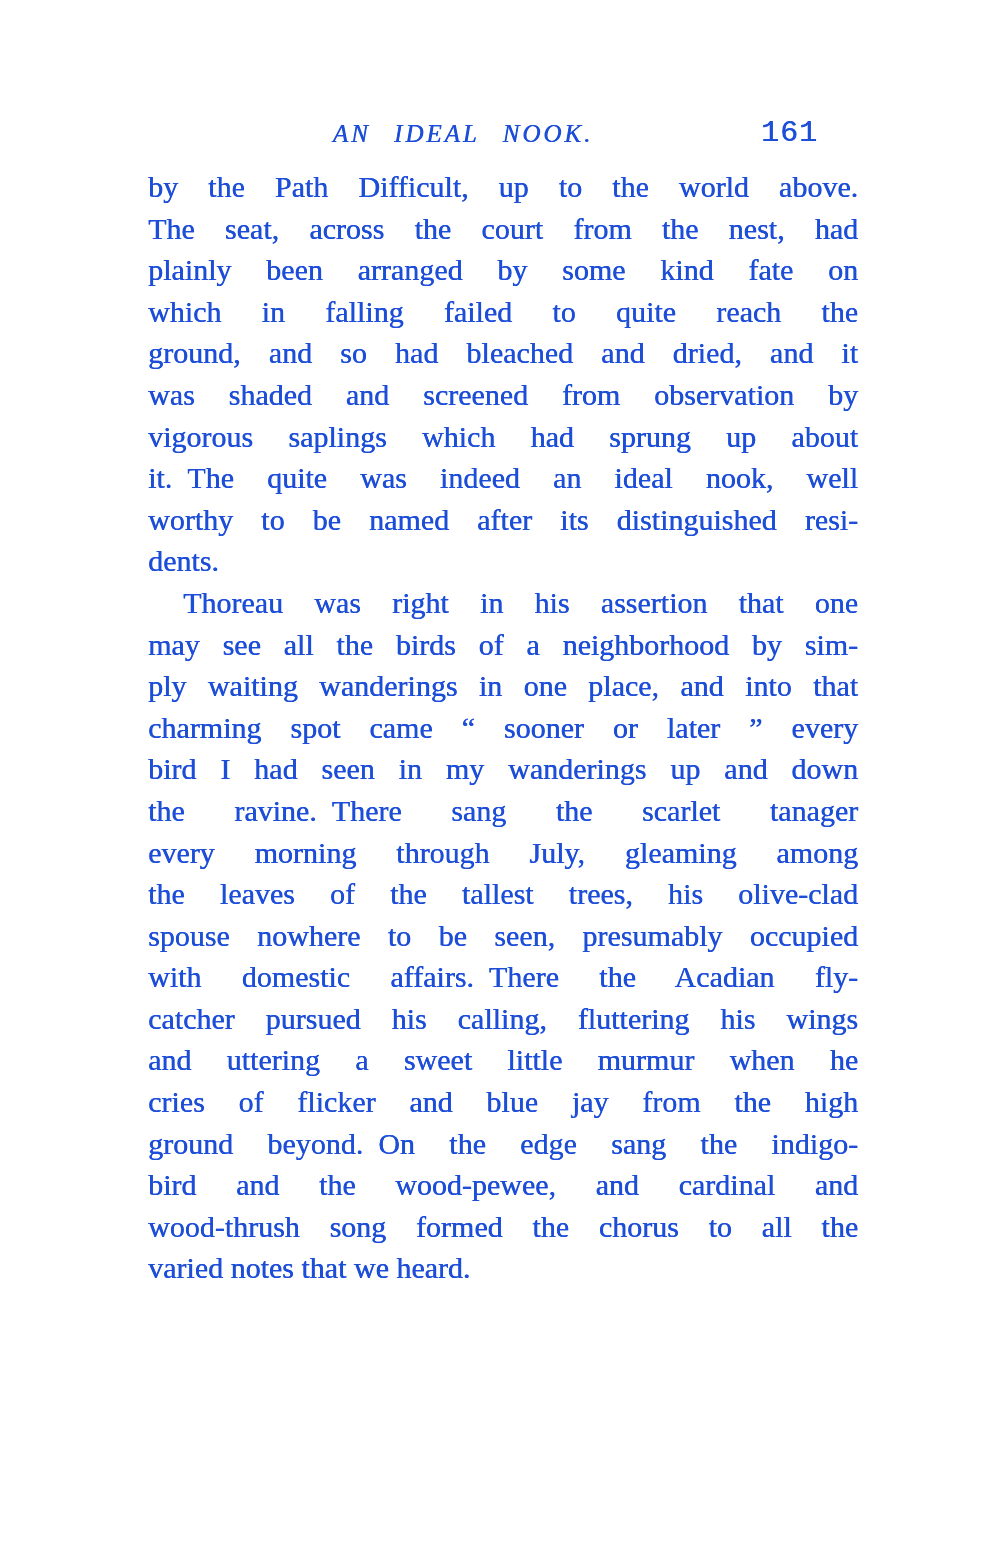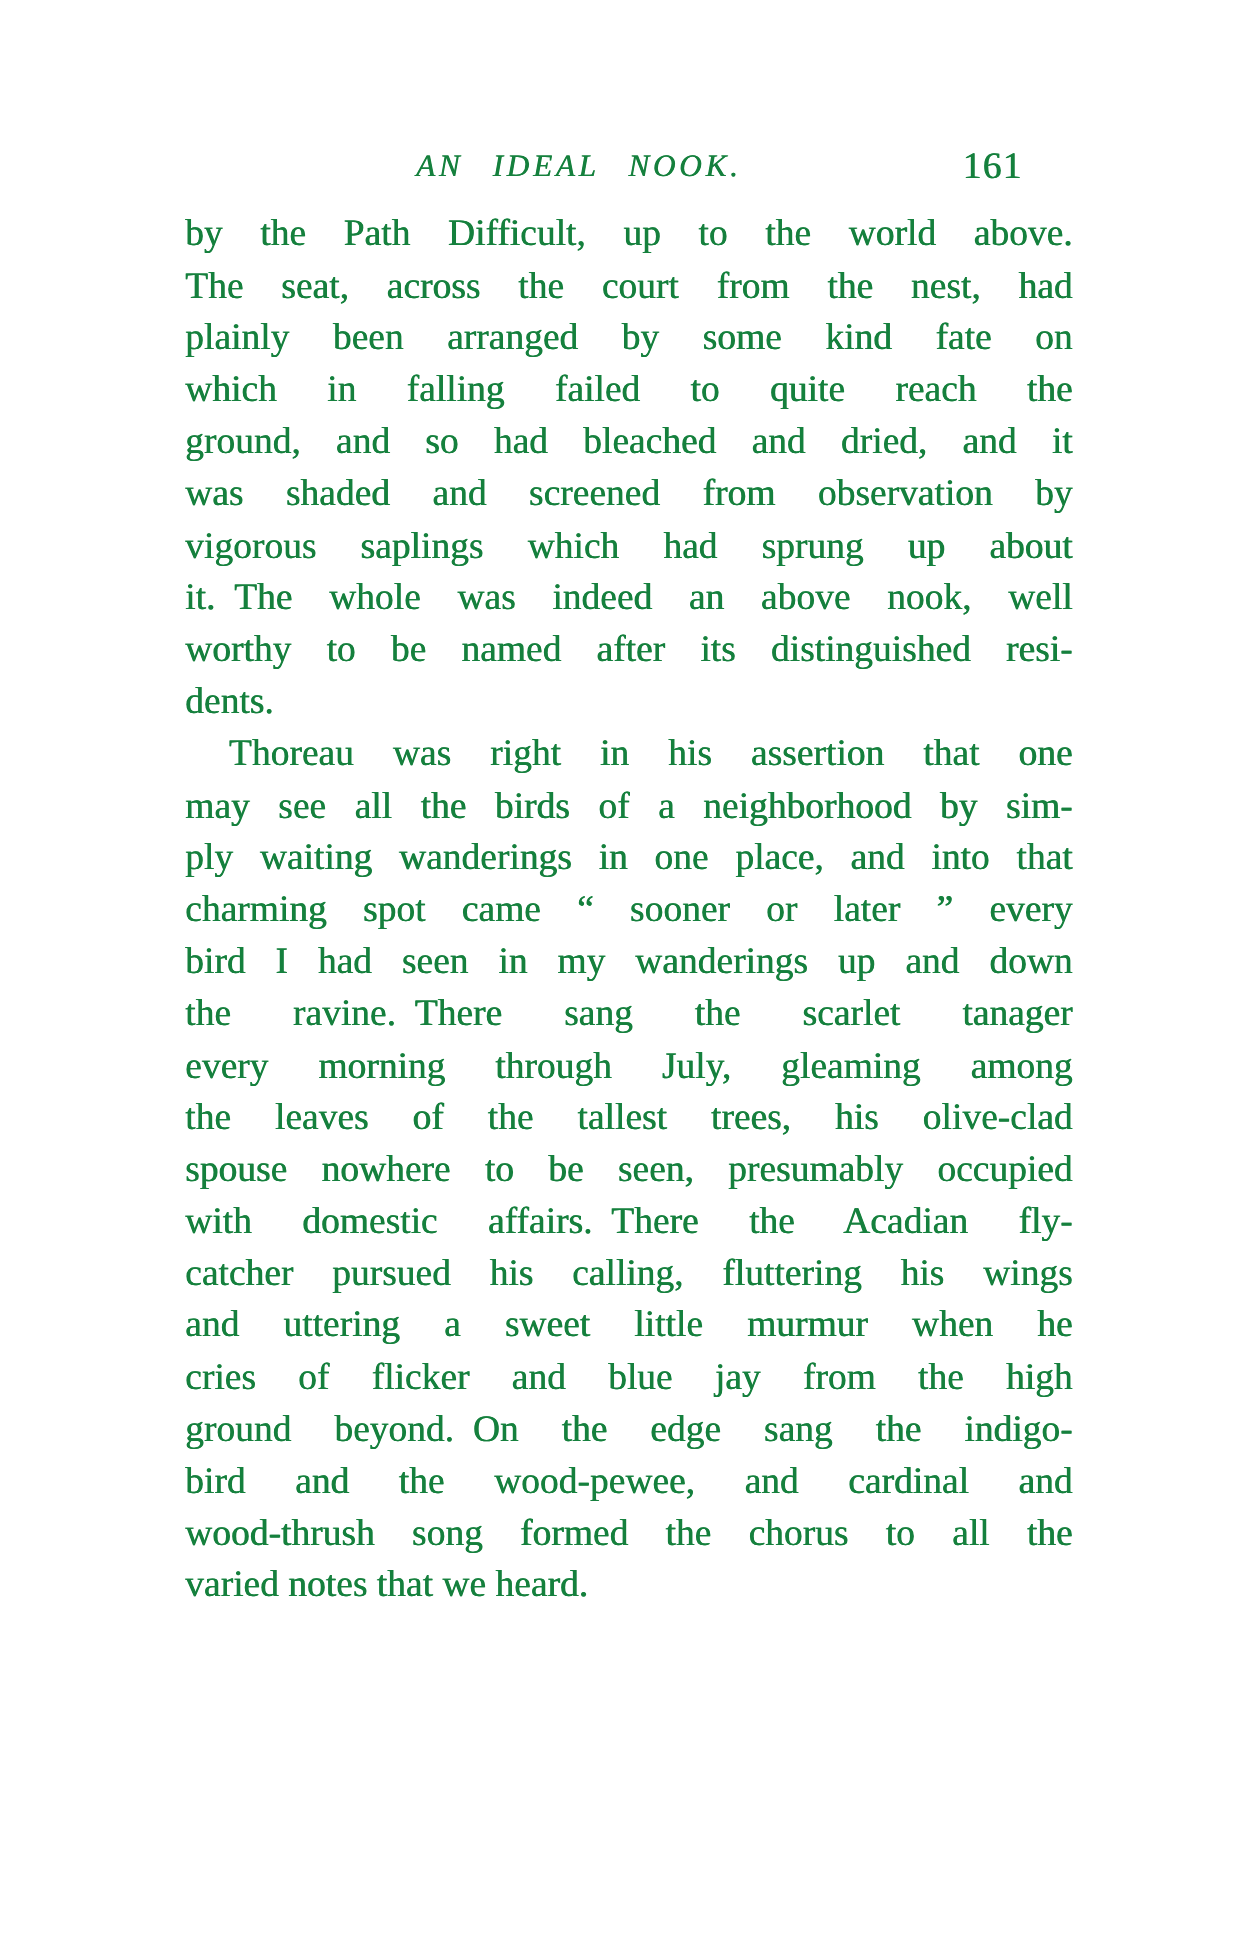--- a/index.html
+++ b/index.html
@@ -5,21 +5,21 @@
   html, body {
     margin: 0;
     padding: 0;
     background: #ffffff;
   }
   .page {
     position: relative;
     width: 1000px;
     height: 1370px;
     background: #ffffff;
-    color: #15803d;
+    color: #1d4ed8;
     font-family: "Liberation Serif", serif;
     overflow: hidden;
   }
   .running-head {
     position: absolute;
     top: 120px;
     left: 108px;
     width: 710px;
     height: 40px;
   }
@@ -32,20 +32,21 @@
     word-spacing: 14px;
     text-shadow: 0.4px 0 0 currentColor;
   }
   .head-page-number {
     position: absolute;
     right: 0;
     top: -4px;
     font-size: 30px;
     letter-spacing: 1px;
     text-shadow: 0.5px 0 0 currentColor;
+    font-family: Liberation Mono, monospace;
   }
   .text-block {
     position: absolute;
     top: 166px;
     left: 108px;
     width: 710px;
     font-size: 30px;
     text-shadow: 0.45px 0 0 currentColor;
     margin-left: 40px;
   }
@@ -76,21 +77,21 @@
   <div class="text-block">
 
     <div>
       <div class="line">by the Path Difficult, up to the world above.</div>
       <div class="line">The seat, across the court from the nest, had</div>
       <div class="line">plainly been arranged by some kind fate on</div>
       <div class="line">which in falling failed to quite reach the</div>
       <div class="line">ground, and so had bleached and dried, and it</div>
       <div class="line">was shaded and screened from observation by</div>
       <div class="line">vigorous saplings which had sprung up about</div>
-      <div class="line">it. The whole was indeed an above nook, well</div>
+      <div class="line">it. The quite was indeed an ideal nook, well</div>
       <div class="line">worthy to be named after its distinguished resi-</div>
       <div class="line last">dents.</div>
     </div>
 
     <div>
       <div class="line indent">Thoreau was right in his assertion that one</div>
       <div class="line">may see all the birds of a neighborhood by sim-</div>
       <div class="line">ply waiting wanderings in one place, and into that</div>
       <div class="line">charming spot came “ sooner or later ” every</div>
       <div class="line">bird I had seen in my wanderings up and down</div>

